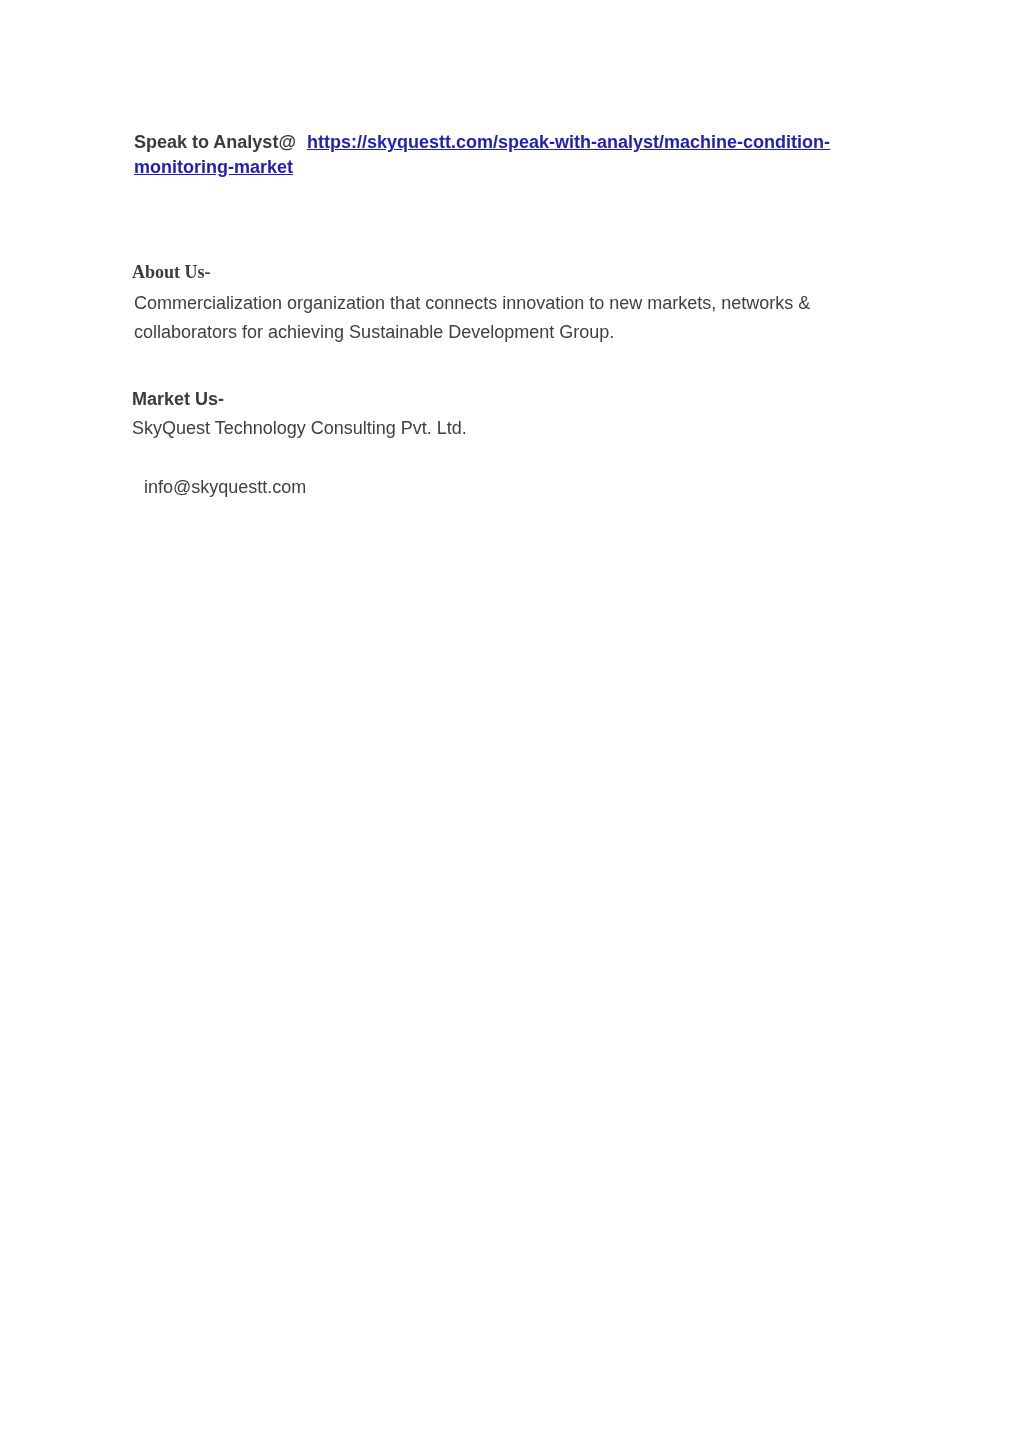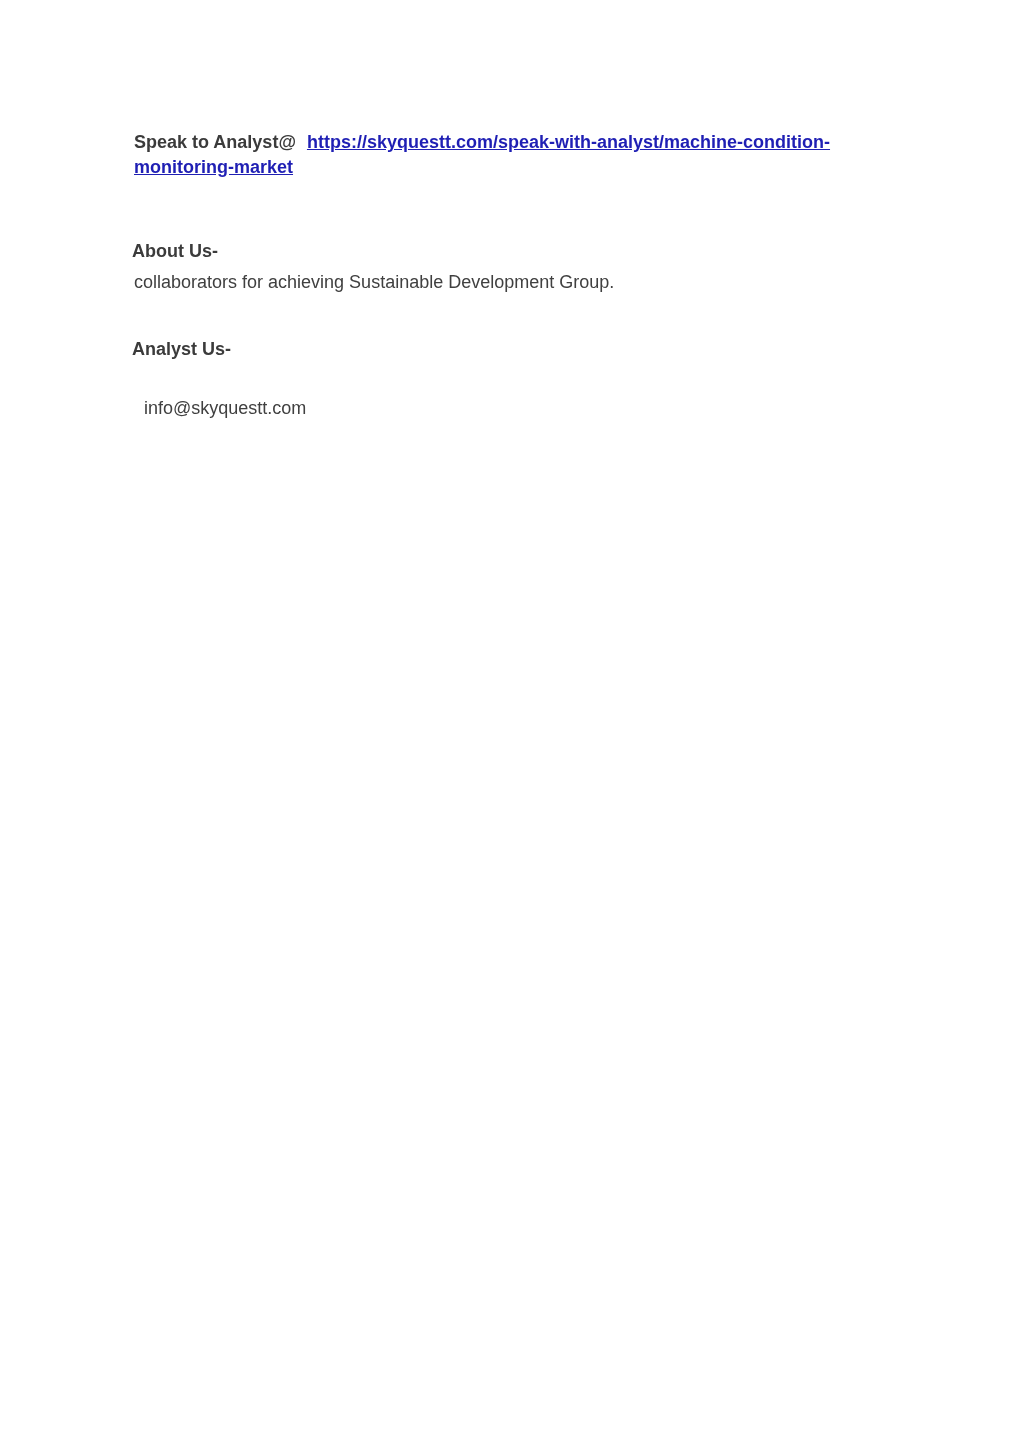--- a/index.html
+++ b/index.html
@@ -35,37 +35,39 @@
     color: #1f1fb4;
     font-weight: 700;
     text-decoration: underline;
     cursor: pointer;
   }
   .section-heading {
     font-weight: 700;
     color: #3b3b3b;
     white-space: nowrap;
   }
-  .about-heading { margin-top: 55px; }
+  .about-heading { margin-top: 76px; font-family: Liberation Serif, serif; }
   .contact-heading { margin-top: 36px; }
   .email-line { margin-top: 30px; margin-left: 12px; }
 </style>
 </head>
 <body>
 
 <div class="page">
   <div class="content">
 
     <div class="speak-block">
       <span class="speak-label line">Speak to Analyst@ </span><a class="doc-link"><span class="line">https://skyquestt.com/speak-with-analyst/machine-condition-</span><br><span class="line">monitoring-market</span></a>
     </div>
 
     <div class="section-heading about-heading">About Us-</div>
     <div class="about-paragraph">
+      <div class="line">Commercialization organization that connects innovation to new markets, networks &amp;</div>
       <div class="line">collaborators for achieving Sustainable Development Group.</div>
     </div>
 
-    <div class="section-heading contact-heading">Analyst Us-</div>
+    <div class="section-heading contact-heading">Market Us-</div>
+    <div class="line">SkyQuest Technology Consulting Pvt. Ltd.</div>
 
     <div class="line email-line">info@skyquestt.com</div>
 
   </div>
 </div>
 
 </body></html>

